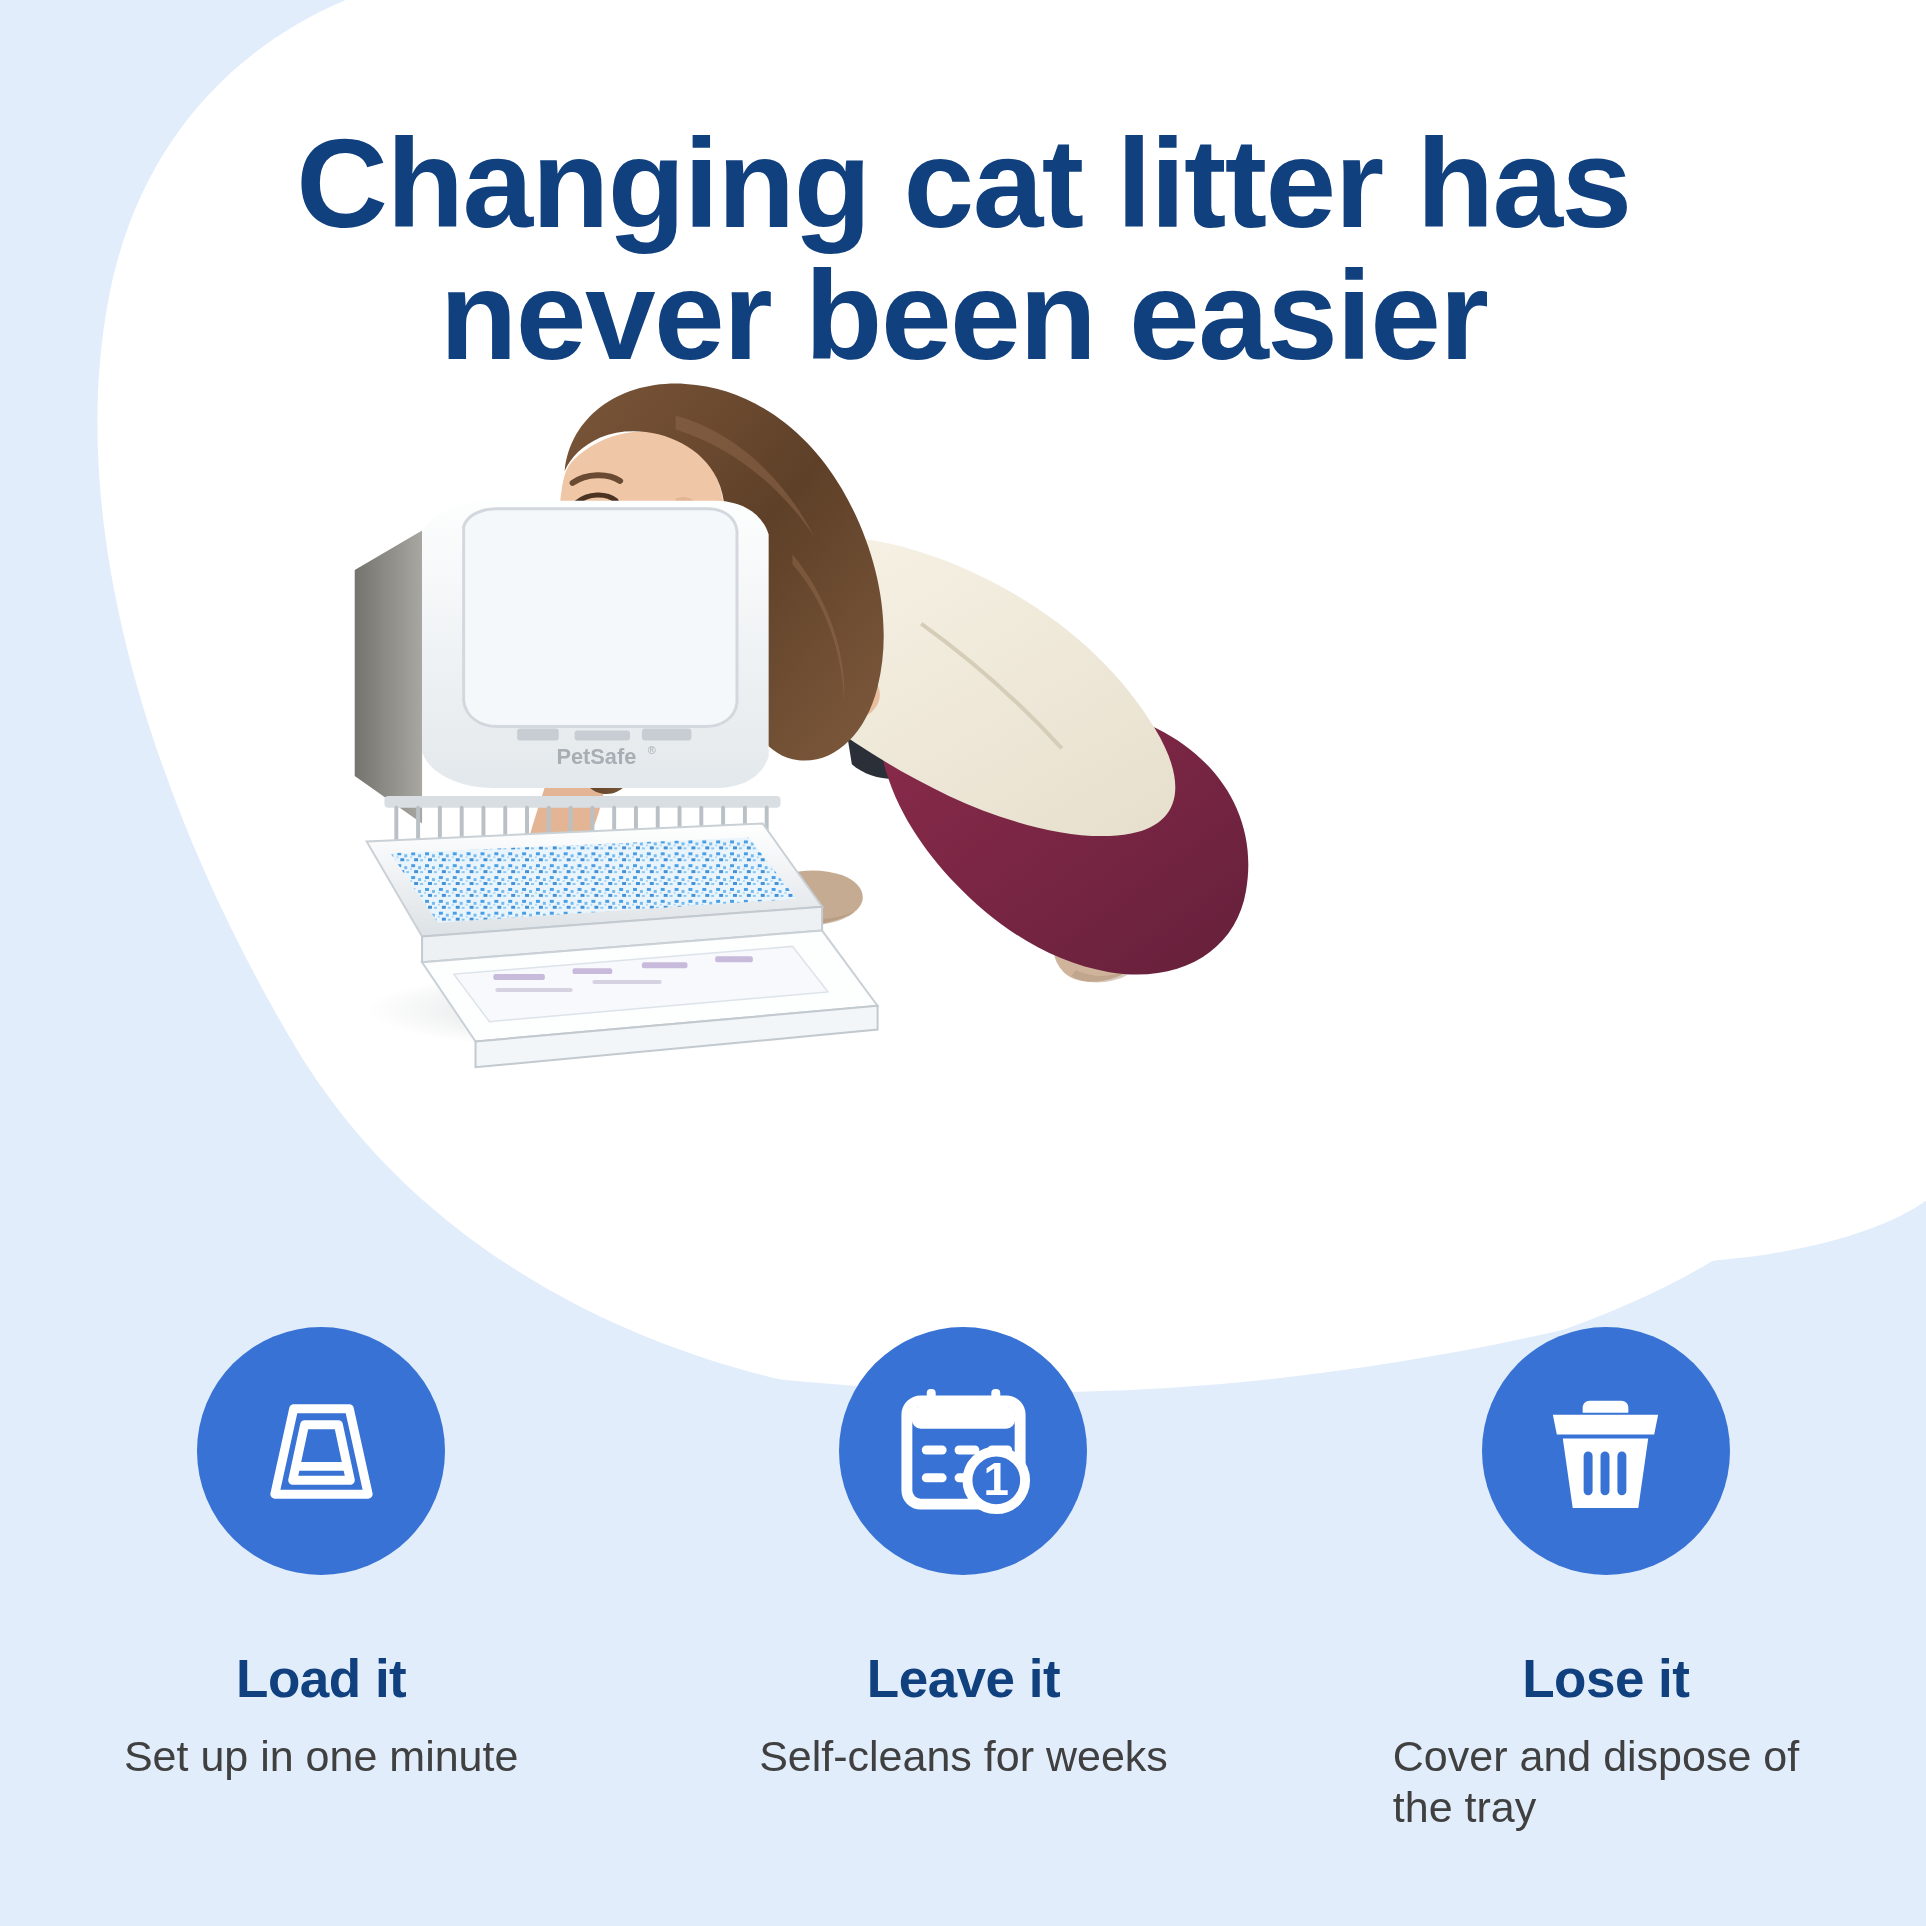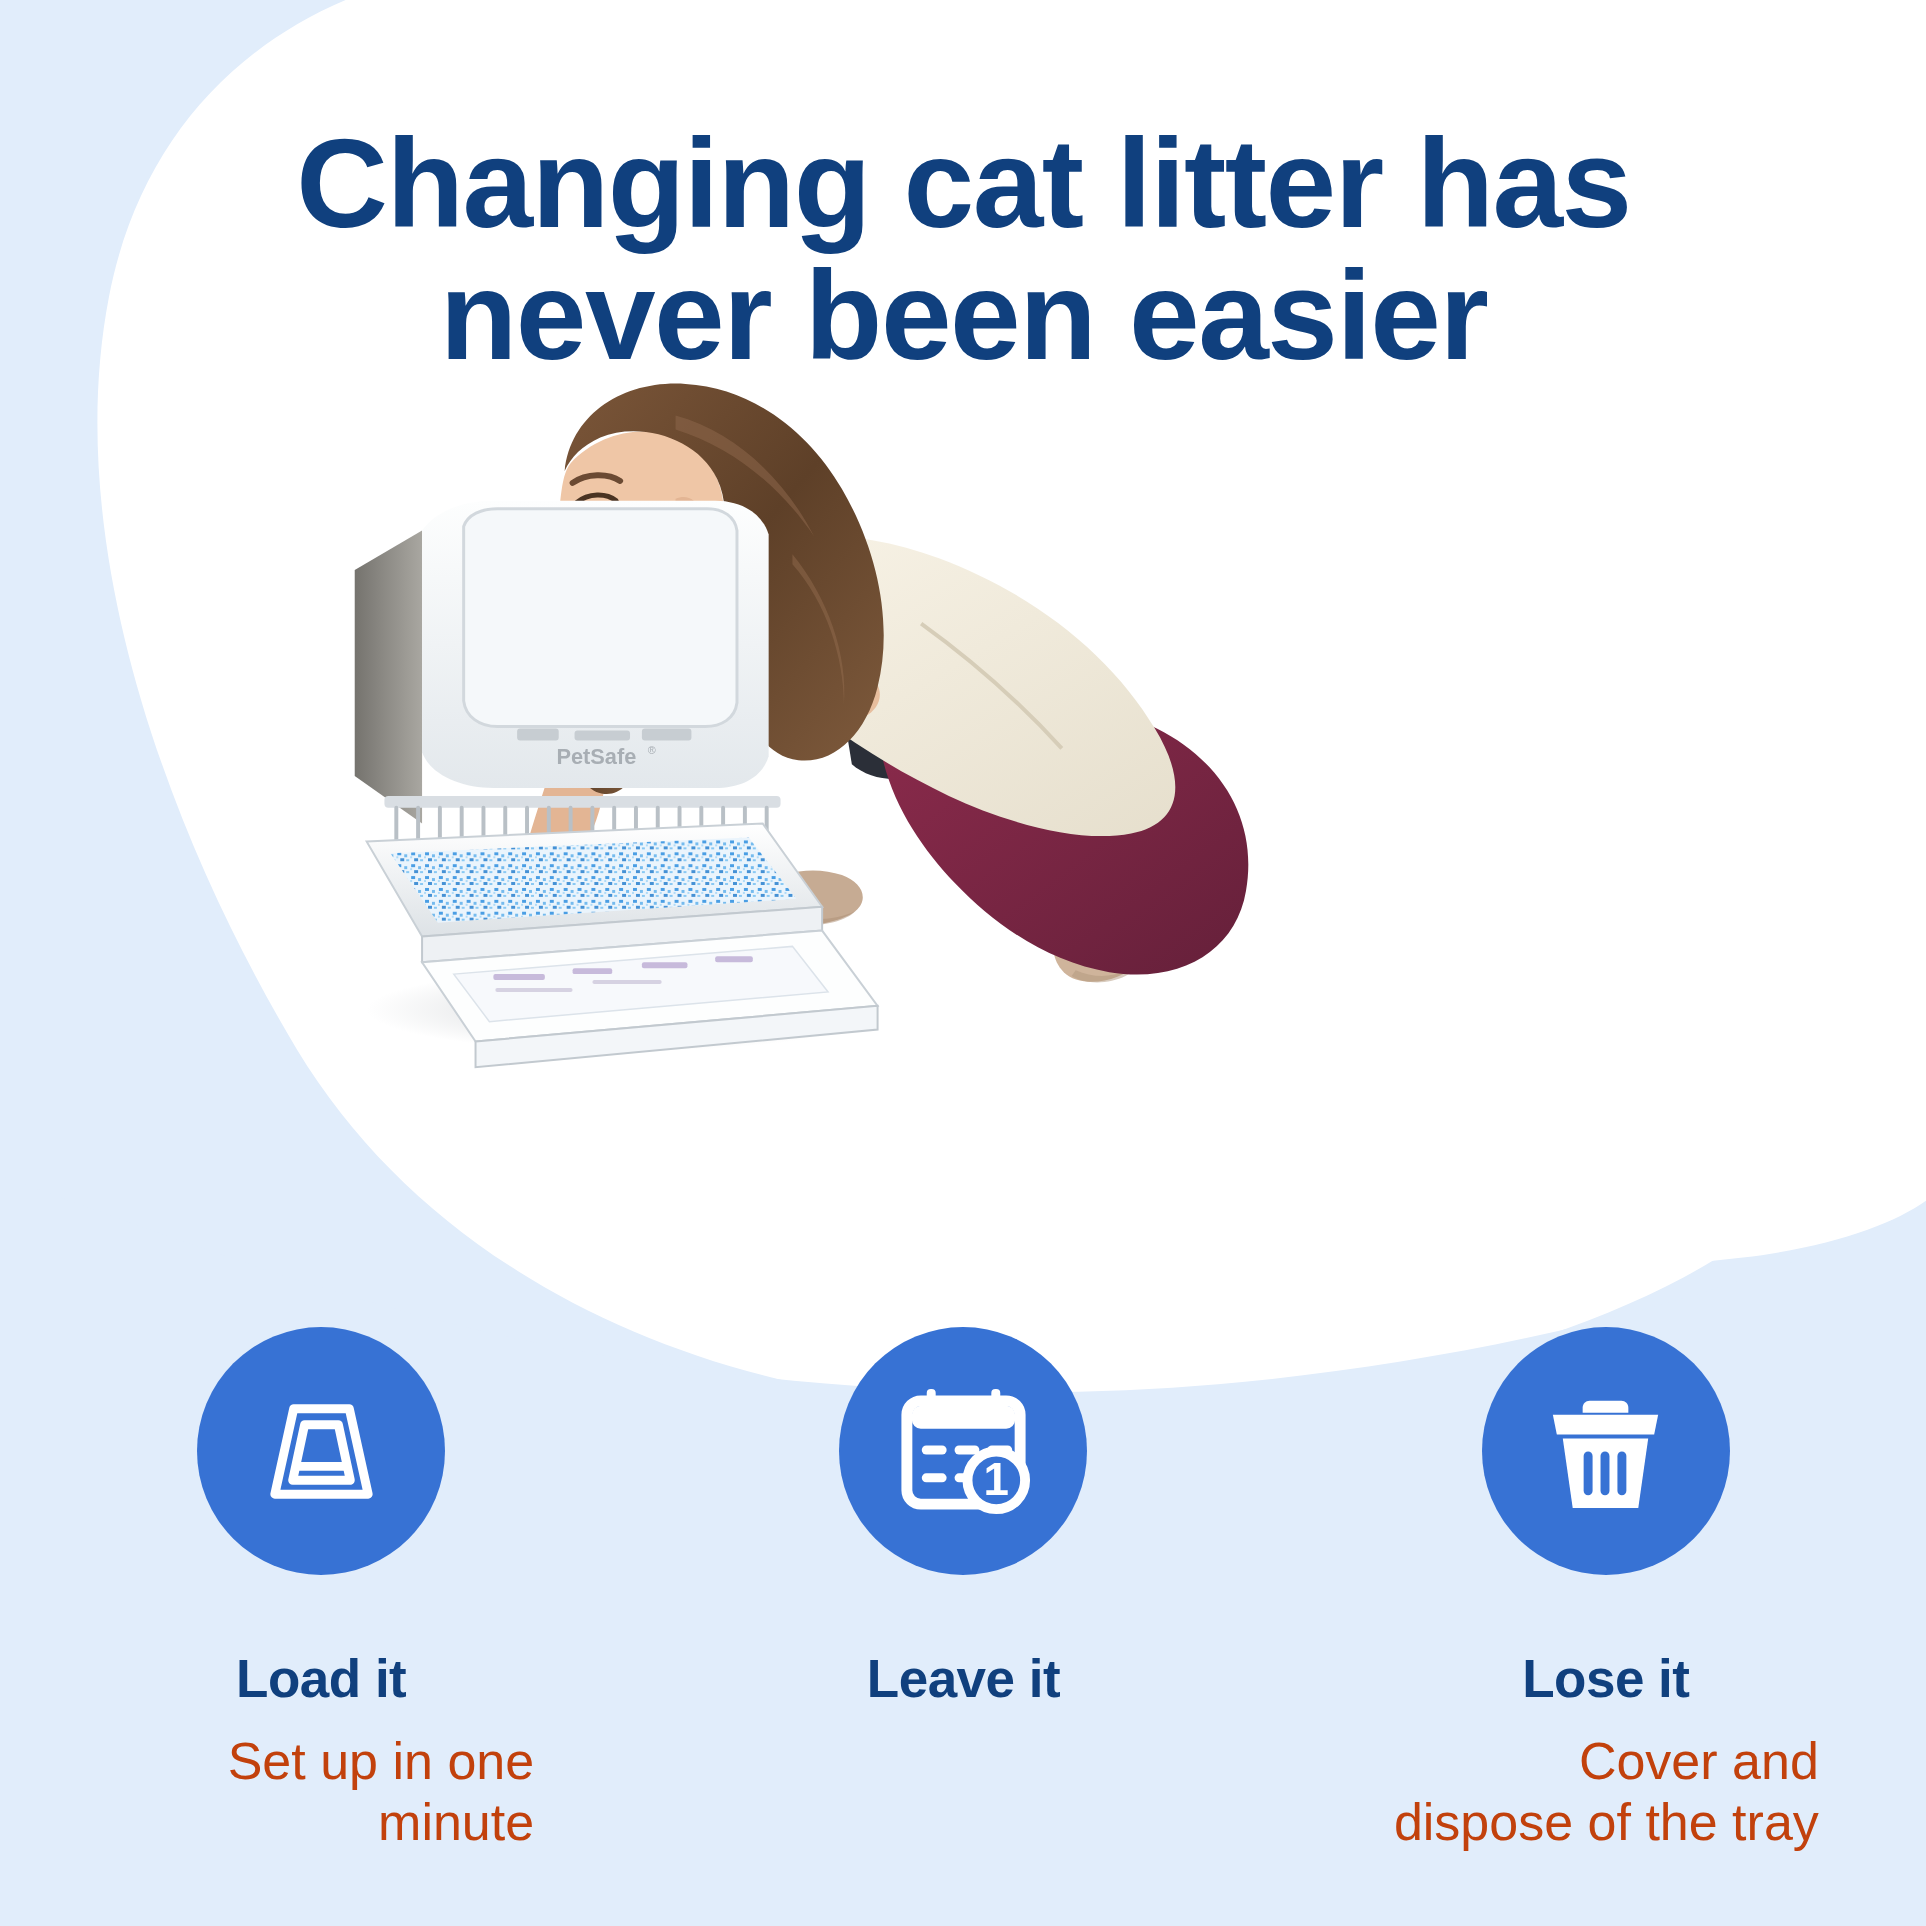--- a/index.html
+++ b/index.html
@@ -56,25 +56,25 @@
   .feature-title {
     color:#10407E;
     font-size:53px;
     font-weight:bold;
     line-height:1;
     letter-spacing:-0.5px;
     margin-bottom:26px;
     text-align:center;
   }
   .feature-desc {
-    color:#c2410c;
-    font-size:52px;
+    color:#404040;
+    font-size:43px;
     font-weight:normal;
     line-height:1.18;
-    text-align:right;
+    text-align:left;
     max-width:426px;
   }
 </style>
 </head>
 <body>
 
 <div id="stage">
 
   <svg class="bg-svg" viewBox="0 0 1946 1946" preserveAspectRatio="none">
     <rect x="0" y="0" width="1946" height="1946" fill="#E1EDFB"></rect>
@@ -349,20 +349,21 @@
           <g fill="#FFFFFF">
             <rect x="33" y="97" width="25" height="9" rx="4.5"></rect>
             <rect x="66" y="97" width="25" height="9" rx="4.5"></rect>
           </g>
 
           <circle cx="108" cy="104" r="29" fill="#3772D4" stroke="#FFFFFF" stroke-width="10"></circle>
           <text x="108" y="119" text-anchor="middle" font-family="Liberation Sans, sans-serif" font-size="46" font-weight="bold" fill="#FFFFFF">1</text>
         </svg>
       </div>
       <div class="feature-title">Leave it</div>
+      <div class="feature-desc">Self-cleans for weeks</div>
     </div>
 
     <div class="feature">
       <div class="icon-circle">
         <svg width="149" height="149" viewBox="0 0 150 150">
 
           <path d="M59 24 L91 24 C95 24 98 27 98 31 L98 36 L52 36 L52 31 C52 27 55 24 59 24 Z" fill="#FFFFFF"></path>
 
           <path d="M22 38 L128 38 L124 58 L26 58 Z" fill="#FFFFFF"></path>
 

